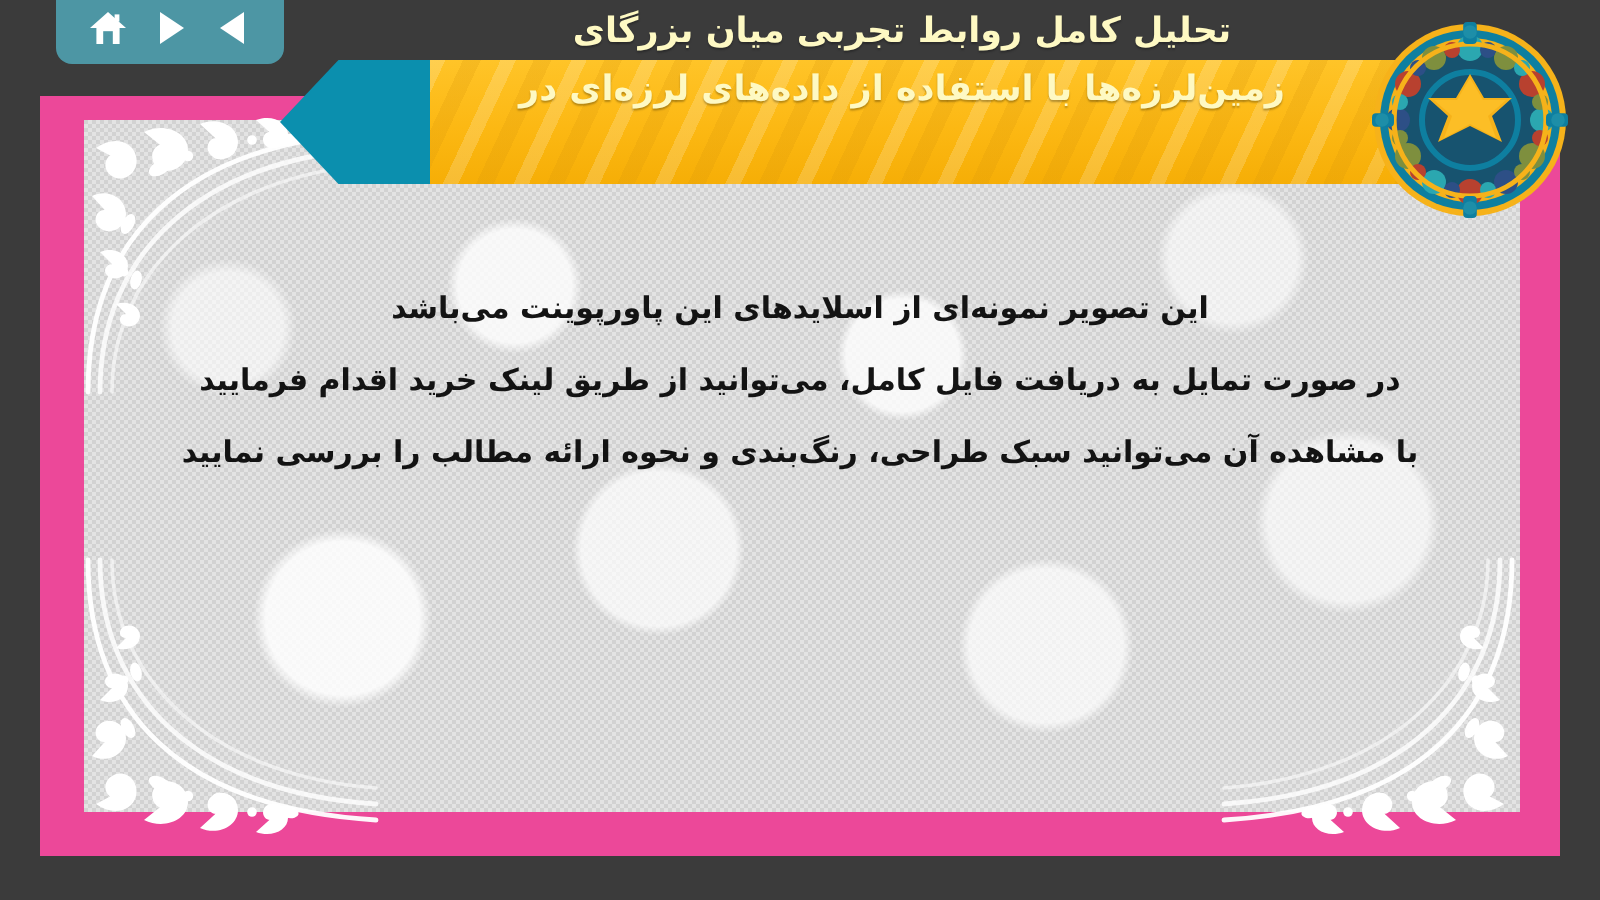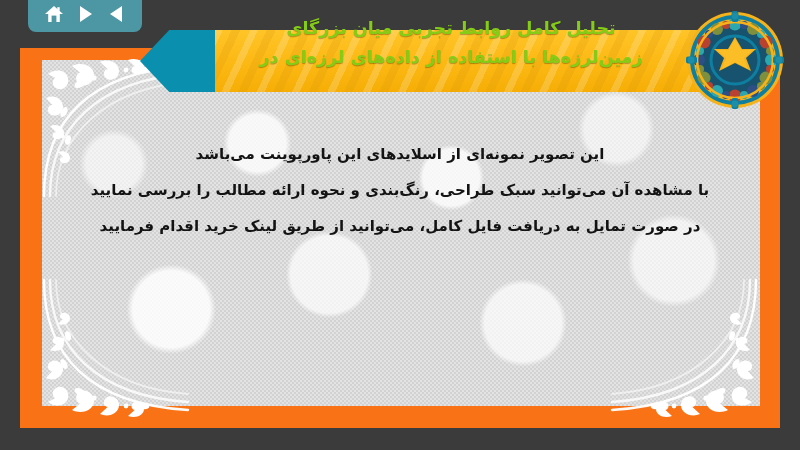--- a/index.html
+++ b/index.html
@@ -49,21 +49,21 @@
   }
   .nav-btn svg { display: block; }
 
   
   .slide-frame {
     position: absolute;
     left: 20px;
     top: 48px;
     width: 760px;
     height: 380px;
-    background: #f97316;
+    background: #ec4899;
     overflow: hidden;
     z-index: 10;
   }
 
   
   .slide-inner {
     position: absolute;
     left: 22px;
     top: 12px;
     right: 20px;
@@ -122,30 +122,29 @@
     z-index: 28;
     clip-path: polygon(0% 50%, 34% 0%, 100% 0%, 100% 100%, 34% 100%);
   }
 
   .title-text {
     position: absolute;
     left: 0; right: 0;
     top: 2px;
     z-index: 35;
     text-align: center;
-    color: #84cc16;
+    color: #fef9c3;
     font-family: "DejaVu Sans", sans-serif;
     font-size: 17.5px;
     line-height: 29px;
     font-weight: 700;
     direction: rtl;
     padding: 0 48px 0 150px;
     text-shadow: 0 1px 1px rgba(0,0,0,.28);
     pointer-events: none;
-    margin-top: 12px;
   }
 
   
   .medallion {
     position: absolute;
     left: 683px;
     top: 8px;
     width: 104px;
     height: 104px;
     z-index: 36;
@@ -282,22 +281,22 @@
           <circle cx="74" cy="30" r="2.6"></circle>
           <circle cx="106" cy="22" r="2.4"></circle>
           <circle cx="38" cy="60" r="2.4"></circle>
           <circle cx="42" cy="88" r="2.2"></circle>
         </g>
       </svg>
     </div>
 
     <div class="body-copy">
       <p>این تصویر نمونه‌ای از اسلایدهای این پاورپوینت می‌باشد</p>
+      <p>در صورت تمایل به دریافت فایل کامل، می‌توانید از طریق لینک خرید اقدام فرمایید</p>
       <p>با مشاهده آن می‌توانید سبک طراحی، رنگ‌بندی و نحوه ارائه مطالب را بررسی نمایید</p>
-      <p>در صورت تمایل به دریافت فایل کامل، می‌توانید از طریق لینک خرید اقدام فرمایید</p>
     </div>
 
   </div>
 
   <div class="banner-tail"></div>
   <div class="title-banner"></div>
 
   <div class="title-text">
     <div>تحلیل کامل روابط تجربی میان بزرگای</div>
     <div>زمین‌لرزه‌ها با استفاده از داده‌های لرزه‌ای در</div>

